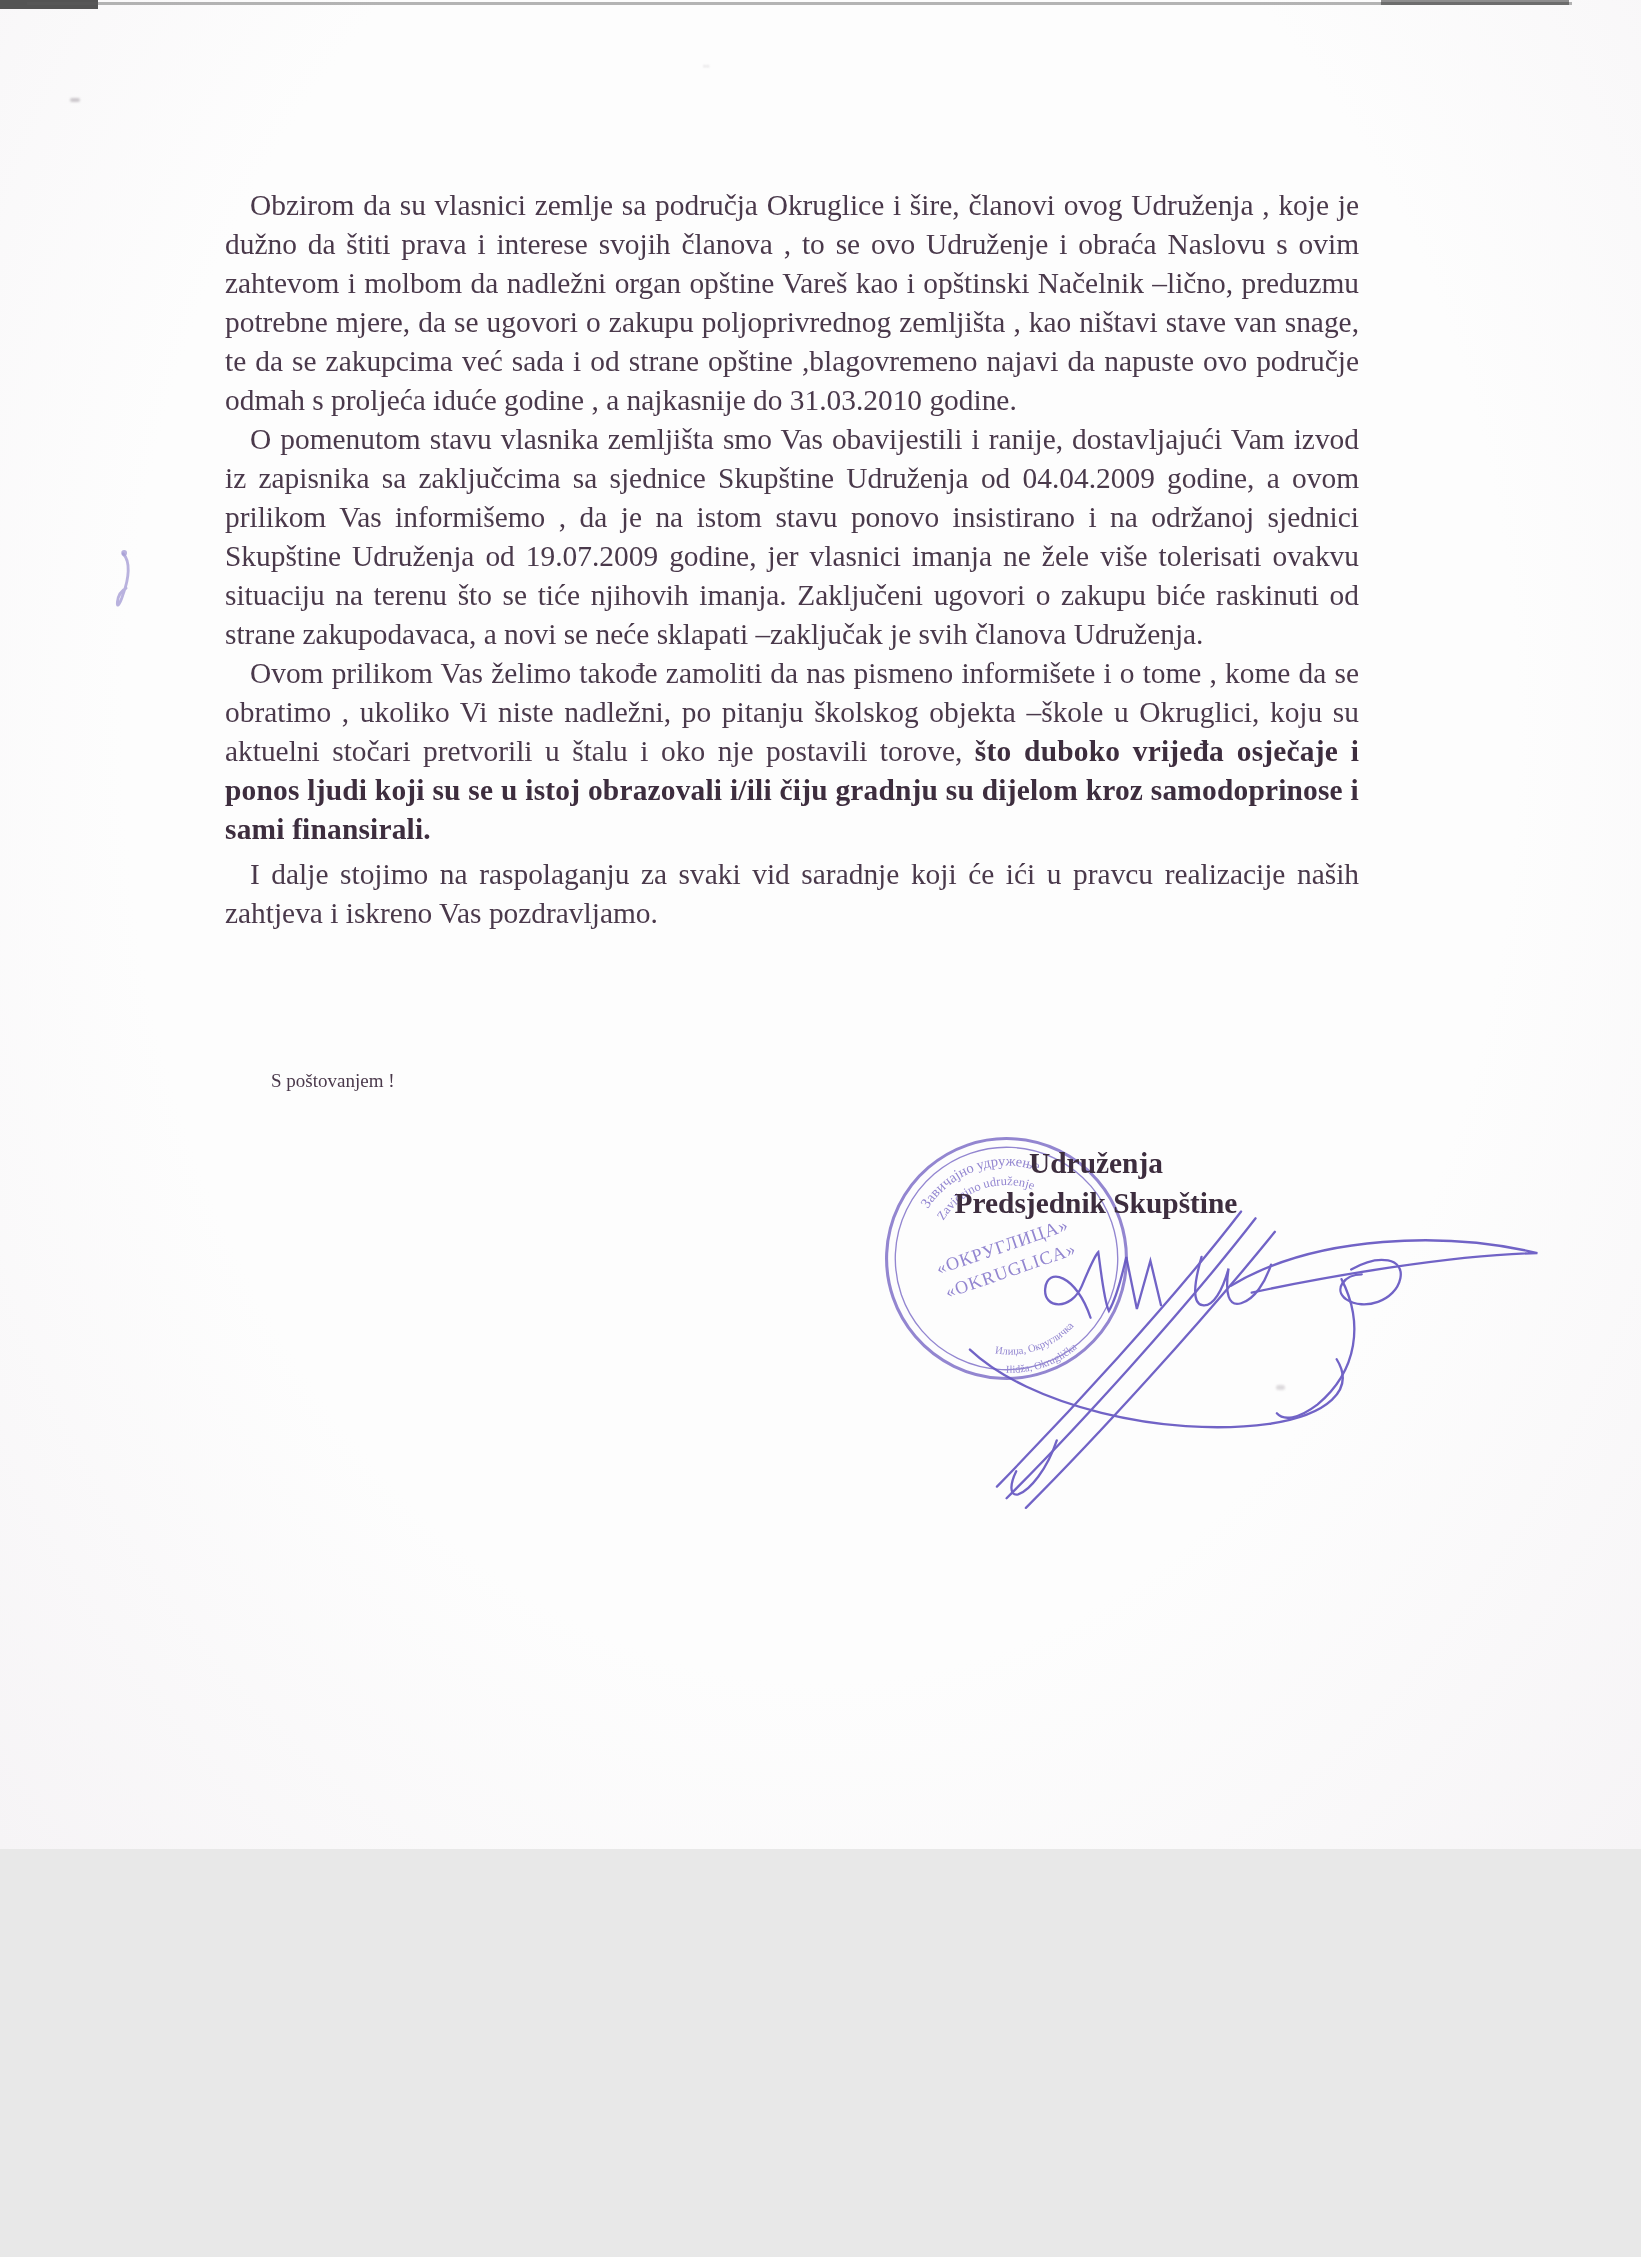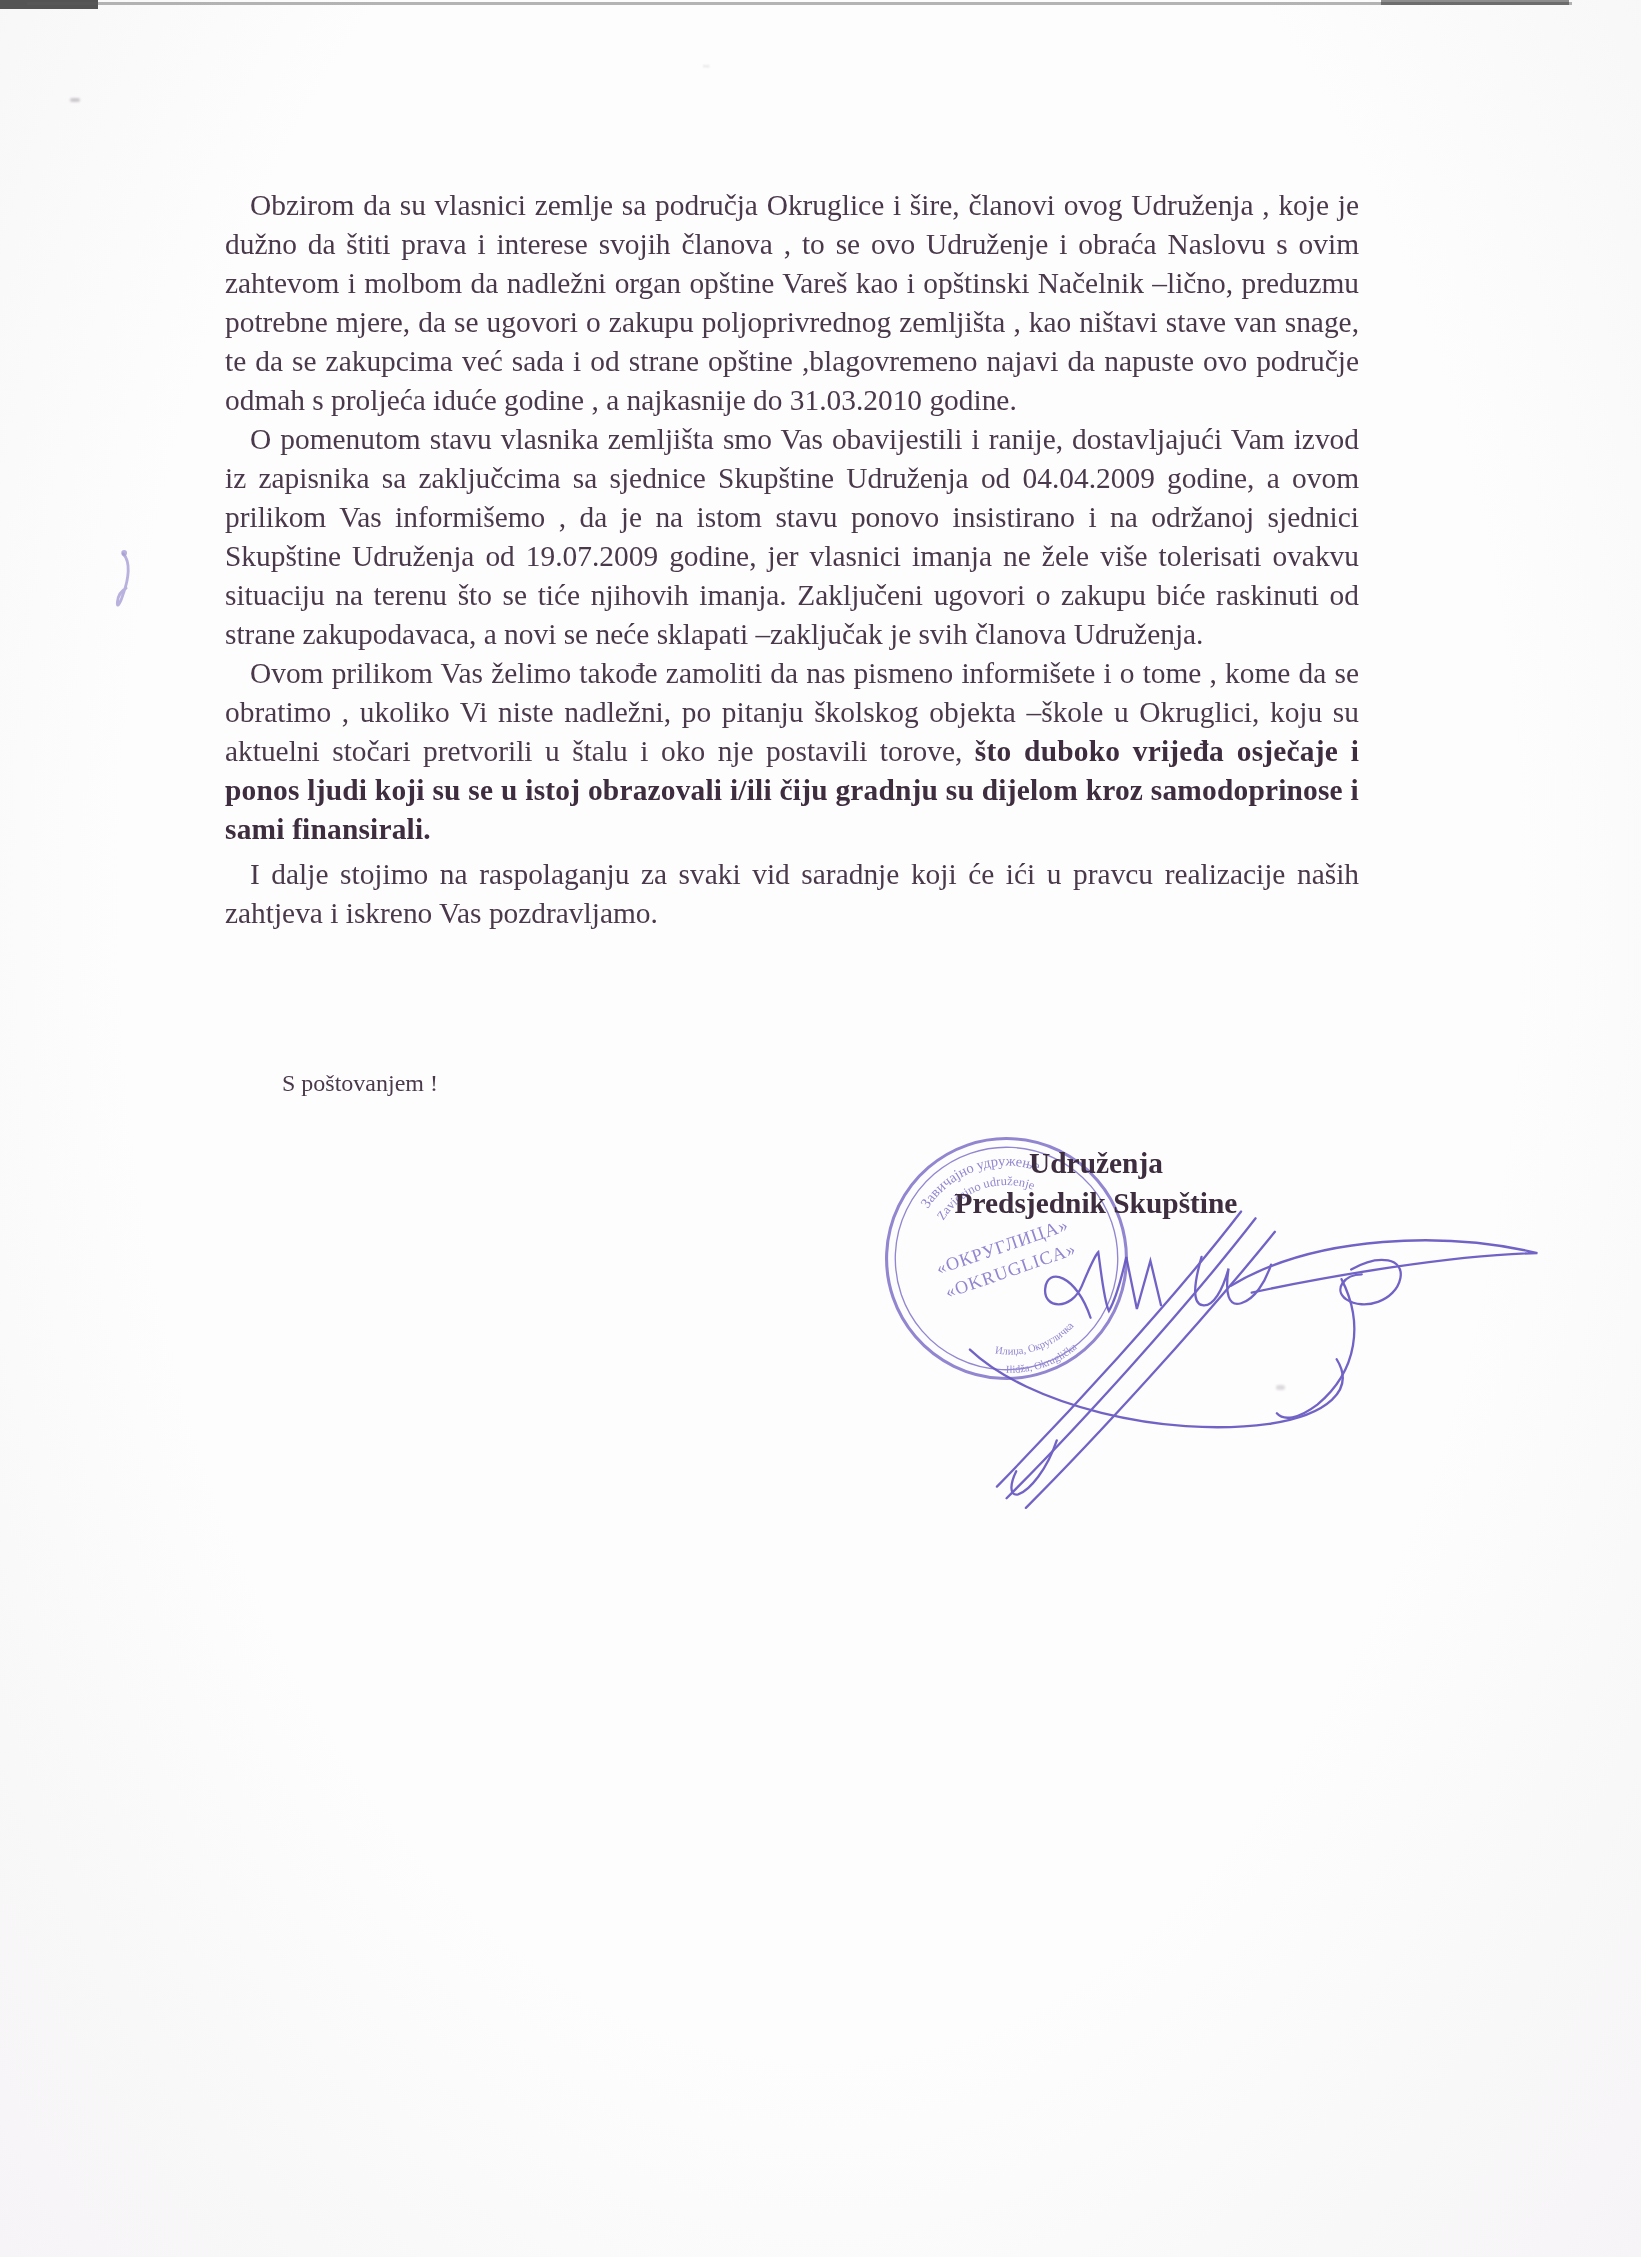--- a/index.html
+++ b/index.html
@@ -1,18 +1,18 @@
 <!DOCTYPE html>
 <html><head>
 <meta charset="utf-8">
 <style>
   html,body{margin:0;padding:0;background:#e8e8e8;}
   .page{
     position:relative;
-    width:1641px;height:2257px;
+    width:1641px;height:1849px;
     margin:0 auto;
     background:#fcfbfc;
     background-image:radial-gradient(ellipse at 50% 40%, #fdfdfd 60%, #f6f4f6 100%);
     overflow:hidden;
     font-family:"Liberation Serif","DejaVu Serif",serif;
   }
   
   .scan-edge-1{position:absolute;left:0;top:0;width:98px;height:8.7px;background:#2b2b2b;opacity:.8;}
   .scan-edge-2{position:absolute;left:27px;top:1.9px;width:1545px;height:2.9px;background:#5a5a5a;opacity:.45;}
   .scan-edge-3{position:absolute;left:1381px;top:0;width:188px;height:4.8px;background:#333;opacity:.55;}
@@ -26,22 +26,22 @@
   
   .letter-body{
     position:absolute;left:225px;top:186px;width:1134px;
     font-size:29.4px;line-height:39px;color:#4a394b;
     text-align:justify;
   }
   .letter-body p{margin:0;text-indent:25px;}
   .letter-body p.para-closing{margin-top:6px;}
   .letter-body b{color:#3d2d3e;letter-spacing:0.2px;}
   .salutation{
-    position:absolute;left:282px;top:1070px;
-    font-size:24px;color:#4a394b;
+    position:absolute;left:271px;top:1070px;
+    font-size:19px;color:#4a394b;
   }
 
   
   .sig-block{
     position:absolute;left:903px;top:1143px;width:386px;
     text-align:center;font-size:29.4px;line-height:40px;color:#3d2d3e;
   }
   .sig-block .sig-title{font-weight:bold;}
   .sig-block .sig-name{font-weight:normal;color:#46354a;}
 

